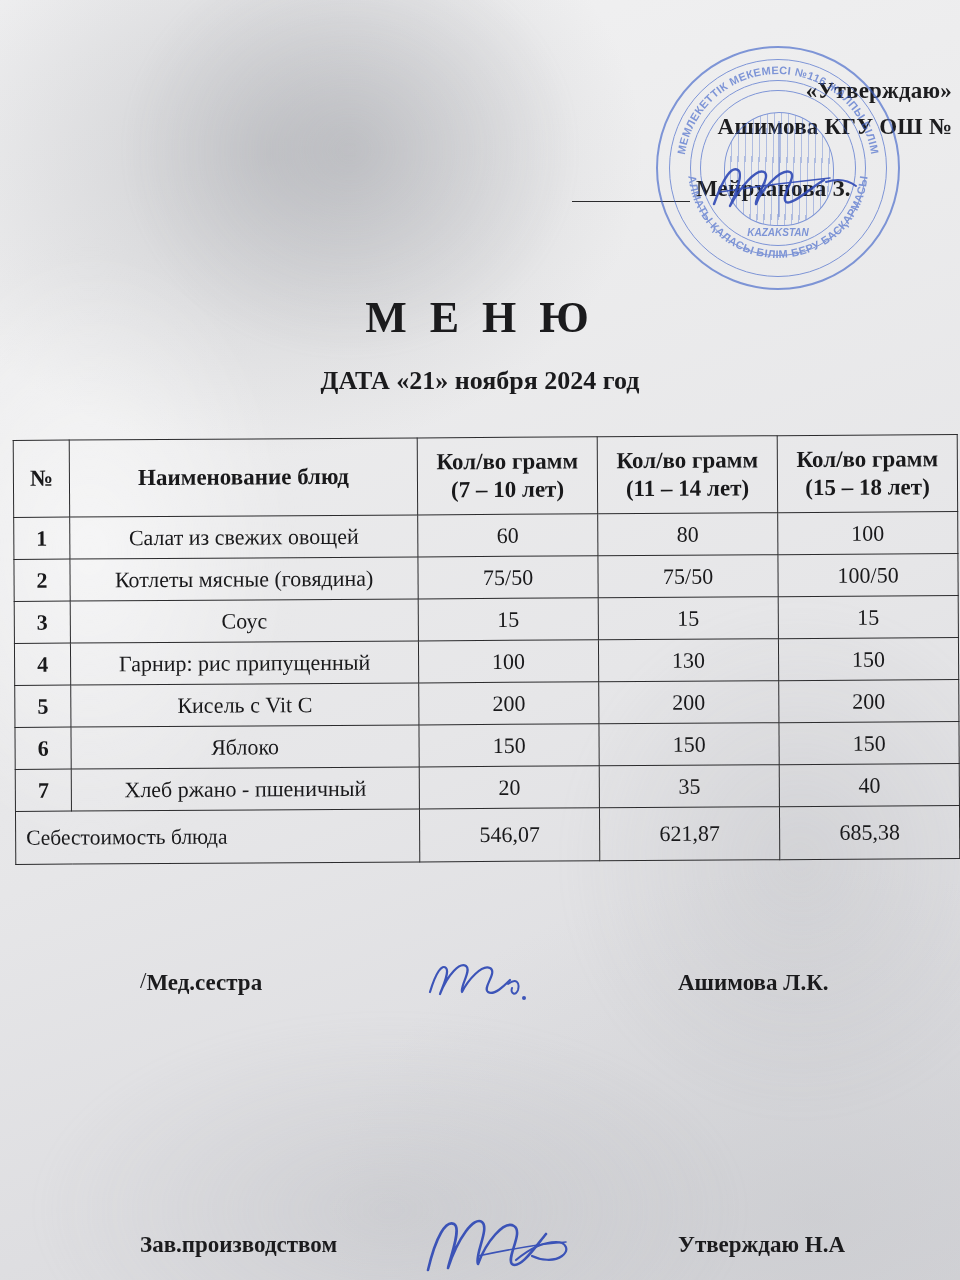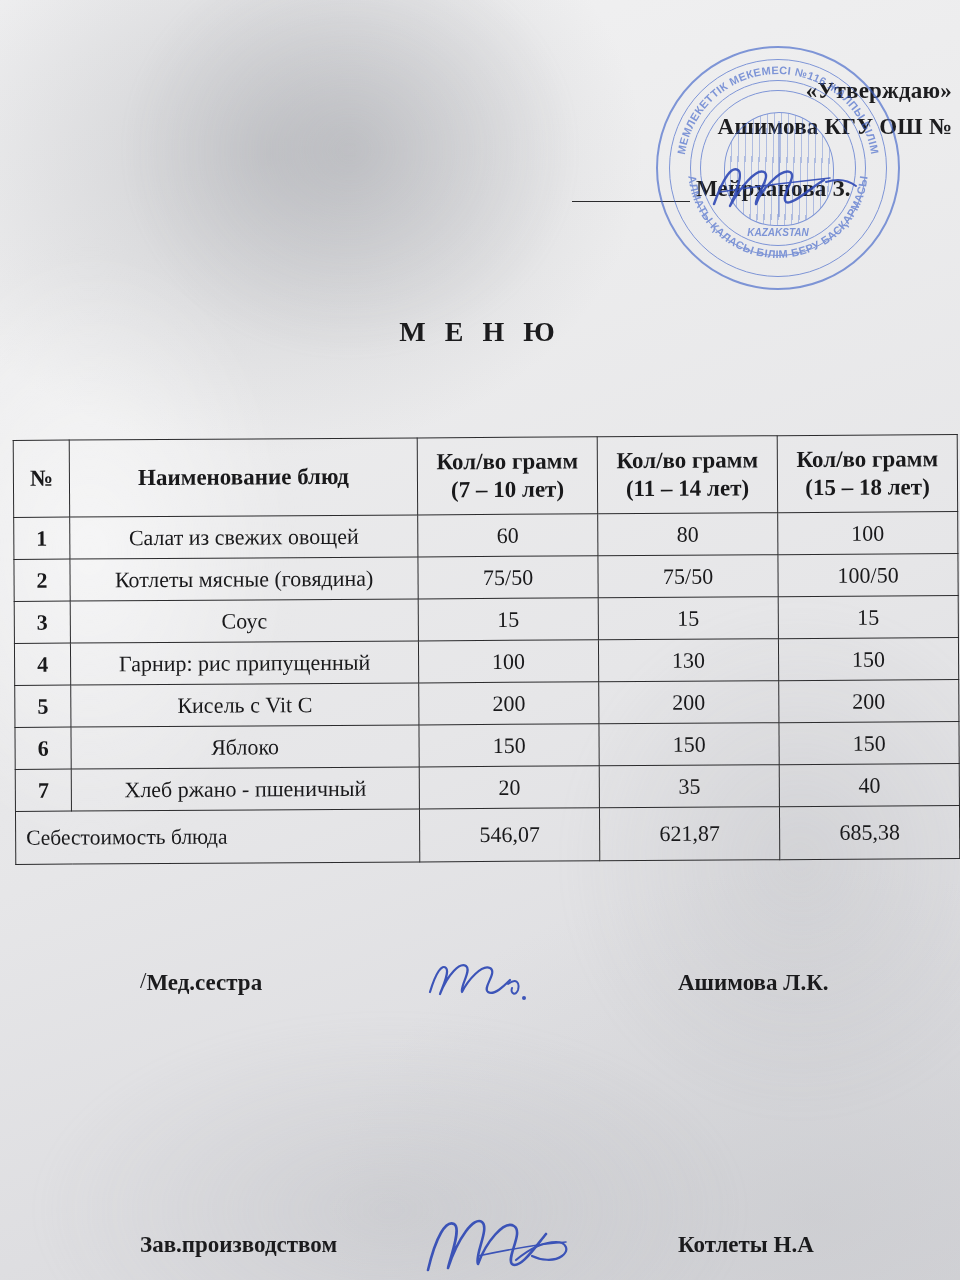--- a/index.html
+++ b/index.html
@@ -150,25 +150,24 @@
   .hand svg { display: block; }
   .hand path { fill: none; stroke: #2f49b5; stroke-linecap: round; stroke-linejoin: round; }
 
   
   .title {
     position: absolute;
     top: 292px;
     left: 0;
     width: 960px;
     text-align: center;
-    font-size: 28px;
+    font-size: 44px;
     font-weight: bold;
     letter-spacing: 6px;
     color: #1b1b1d;
-    margin-top: 24px;
   }
   .subtitle {
     position: absolute;
     top: 366px;
     left: 0;
     width: 960px;
     text-align: center;
     font-size: 26px;
     font-weight: bold;
     color: #1b1b1d;
@@ -311,20 +310,21 @@
 
   <div class="dir-sign hand">
     <svg width="160" height="60" viewBox="0 0 160 60">
       <path d="M8,46 C18,18 26,8 32,12 C38,16 28,40 24,48 C34,30 50,10 58,14 C66,18 48,40 50,46 C54,34 74,10 84,14 C92,18 74,38 80,44 C86,48 104,30 118,22" stroke-width="2.4"></path>
       <path d="M14,34 C40,30 86,24 124,20" stroke-width="1.6"></path>
       <path d="M120,24 C132,20 142,22 150,28" stroke-width="2"></path>
     </svg>
   </div>
 
   <div class="title">М Е Н Ю</div>
+  <div class="subtitle">ДАТА «21» ноября  2024 год</div>
 
   <div class="table-wrap">
     <table class="menu">
       <colgroup>
         <col class="col-num">
           <col class="col-name">
           <col class="col-g">
           <col class="col-g">
           <col class="col-g">
       </colgroup>
@@ -428,16 +428,16 @@
       <div class="frole">
         <span>Зав.производством</span>
       </div>
       <div class="fsign hand">
         <svg width="190" height="90" viewBox="0 0 190 90">
           <path d="M8,72 C16,38 26,22 34,26 C42,30 30,60 28,70 C38,40 54,18 62,24 C70,30 54,58 58,66 C66,44 84,22 94,28 C104,34 86,60 92,66 C100,72 116,48 126,36" stroke-width="2.6"></path>
           <path d="M96,62 C108,52 122,44 136,44 C146,44 150,52 142,58 C134,64 120,62 112,58" stroke-width="2.2"></path>
           <path d="M58,58 C86,52 118,46 146,44" stroke-width="1.6"></path>
         </svg>
       </div>
-      <div class="fname">Котлеты Н.А</div>
+      <div class="fname">Утверждаю Н.А</div>
     </div>
   </div>
 </div>
 
 </body></html>

